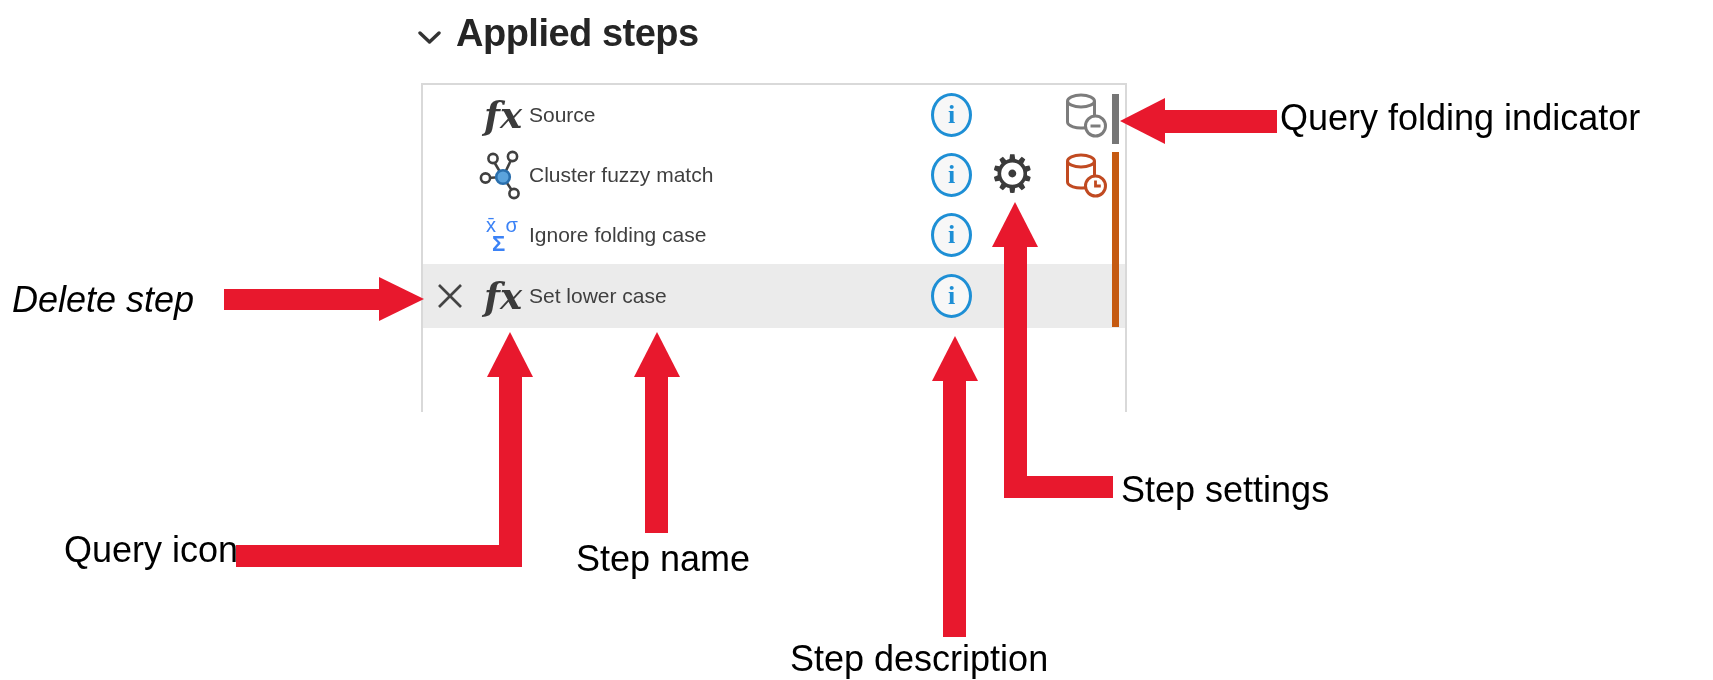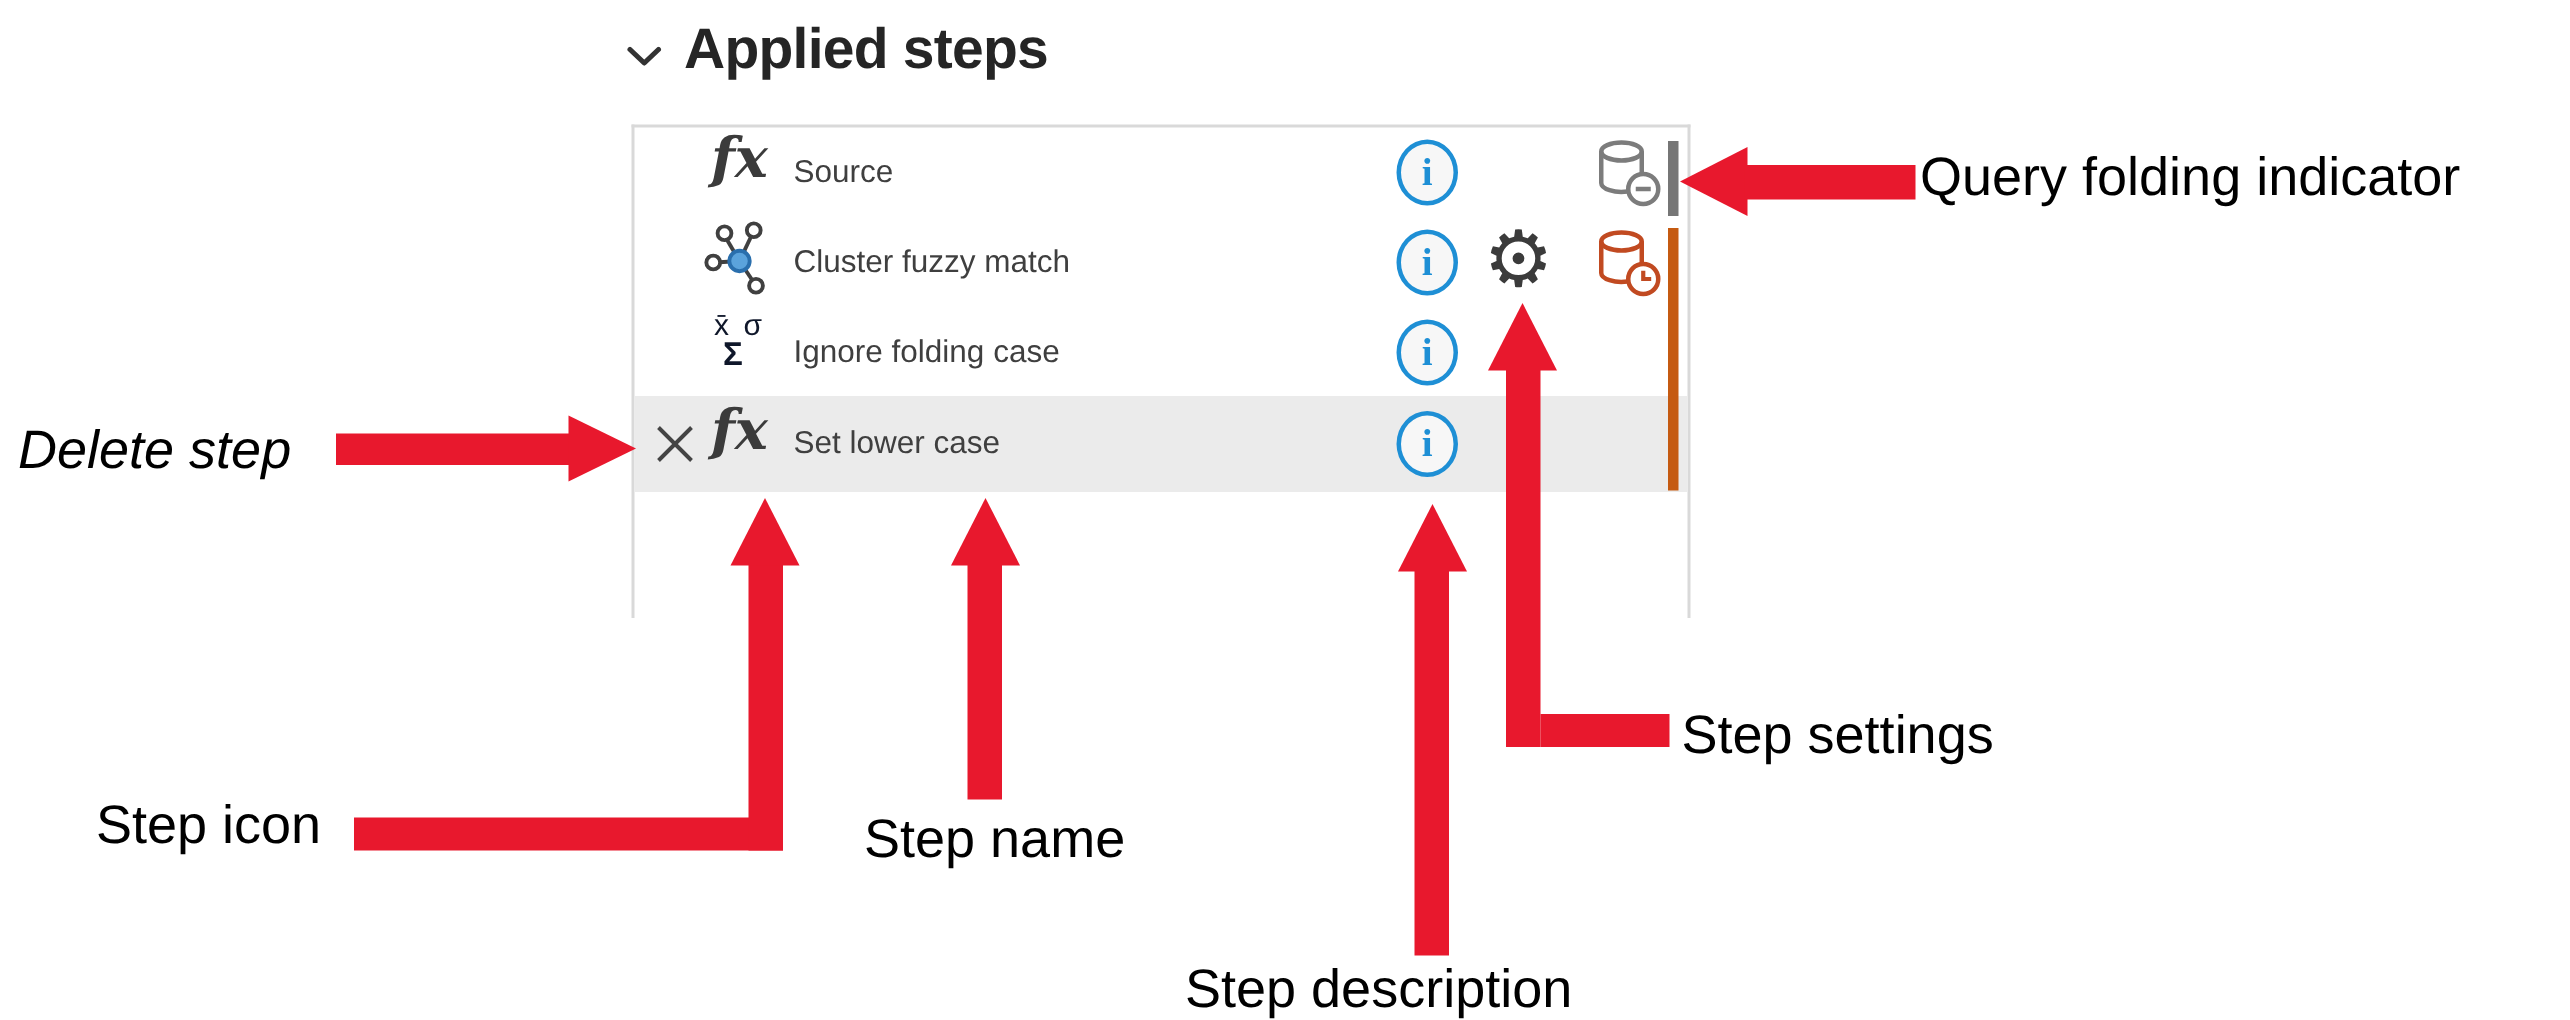--- a/index.html
+++ b/index.html
@@ -35,22 +35,22 @@
   .row{position:absolute;left:0;width:100%;height:60px;cursor:pointer;}
   .row.r0{top:0;}
   .row.r1{top:60px;}
   .row.r2{top:120px;}
   .row.r3{top:179px;height:64px;background:var(--row-selected);}
   .cell-x{
     position:absolute;left:10px;top:50%;transform:translateY(-50%);
     width:34px;height:34px;display:flex;align-items:center;justify-content:center;
   }
   .icon-slot{
-    position:absolute;left:42px;top:50%;transform:translateY(-50%);
-    width:56px;height:56px;display:flex;align-items:flex-start;justify-content:center;
+    position:absolute;left:52px;top:50%;transform:translateY(-50%);
+    width:56px;height:56px;display:flex;align-items:center;justify-content:center;
   }
   .fx{font-family:"DejaVu Serif","Liberation Serif",serif;font-style:italic;font-weight:600;
       font-size:37px;color:var(--icon-dark);line-height:1;}
   .step-name{
     position:absolute;left:106px;top:50%;transform:translateY(-50%);
     font-size:21px;color:var(--step-text);white-space:nowrap;
   }
   .info{
     position:absolute;left:508px;top:50%;transform:translateY(-50%);
     width:35px;height:38px;border:3.5px solid var(--info-blue);border-radius:50%;
@@ -59,21 +59,21 @@
   .info span{color:var(--info-blue);font-weight:700;font-size:26px;line-height:1;font-family:"Liberation Serif",serif;}
   .gear{
     position:absolute;left:566px;top:50%;transform:translateY(-52%);
     font-size:52px;line-height:1;color:var(--icon-dark);cursor:pointer;
   }
   .db{position:absolute;left:638px;top:50%;transform:translateY(-50%);}
   .fold-bar{position:absolute;left:689px;width:7px;}
   .fold-bar.gray{top:9px;height:50px;background:var(--fold-gray);}
   .fold-bar.orange{top:67px;height:175px;background:var(--fold-orange);}
   
-  .stats{display:flex;flex-direction:column;line-height:1;color:#0f172a;}
+  .stats{display:flex;flex-direction:column;line-height:1;color:#3b82f6;}
   .stats .top{font-size:20px;letter-spacing:2px;}
   .stats .sigma{font-size:22px;font-weight:700;margin-top:-2px;margin-left:6px;}
   
   .ann-label{position:absolute;font-size:36px;color:#000000;white-space:nowrap;line-height:1.2;}
   .bar{position:absolute;background:var(--arrow);}
   .head-up{position:absolute;width:0;height:0;
     border-left:23px solid transparent;border-right:23px solid transparent;
     border-bottom:45px solid var(--arrow);}
   .head-left{position:absolute;width:0;height:0;
     border-top:23px solid transparent;border-bottom:23px solid transparent;
@@ -183,21 +183,21 @@
   </div>
 
   <div class="head-left" style="left:1120px;top:98px;"></div>
   <div class="bar" style="left:1163px;top:110px;width:114px;height:23px;"></div>
   <div class="ann-label" style="left:1280px;top:96px;">Query folding indicator</div>
 
   <div class="ann-label" style="left:12px;top:278px;font-style:italic;">Delete step</div>
   <div class="bar" style="left:224px;top:289px;width:156px;height:21px;"></div>
   <div class="head-right" style="left:379px;top:277px;"></div>
 
-  <div class="ann-label" style="left:64px;top:528px;">Step icon</div>
+  <div class="ann-label" style="left:64px;top:528px;">Query icon</div>
   <div class="bar" style="left:236px;top:545px;width:286px;height:22px;"></div>
   <div class="bar" style="left:499px;top:376px;width:23px;height:191px;"></div>
   <div class="head-up" style="left:487px;top:332px;"></div>
 
   <div class="head-up" style="left:634px;top:332px;"></div>
   <div class="bar" style="left:645px;top:376px;width:23px;height:157px;"></div>
   <div class="ann-label" style="left:576px;top:537px;">Step name</div>
 
   <div class="head-up" style="left:932px;top:336px;"></div>
   <div class="bar" style="left:943px;top:380px;width:23px;height:257px;"></div>

